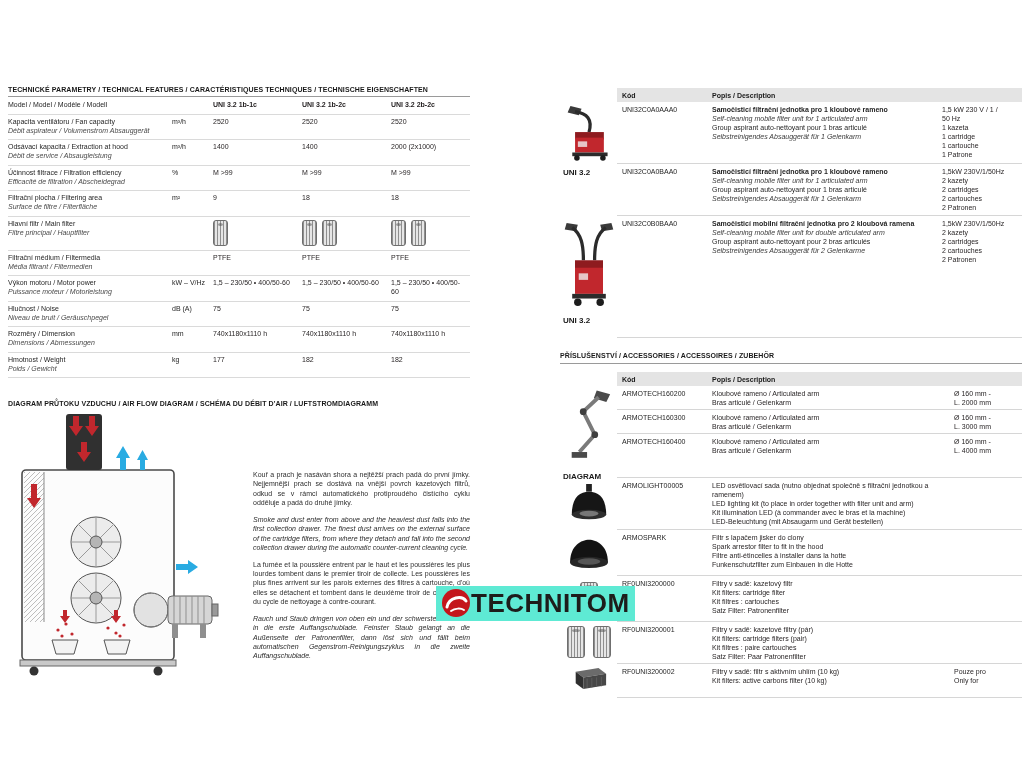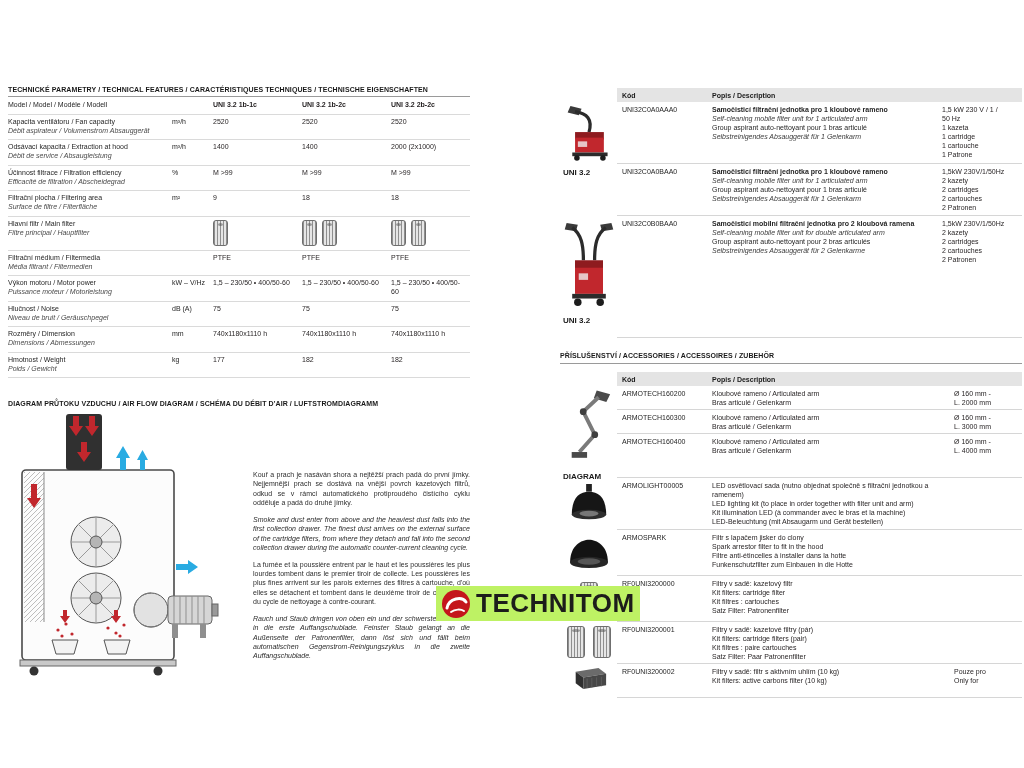--- a/index.html
+++ b/index.html
@@ -18,21 +18,21 @@
 .vb{font-weight:700}
 .icons{display:flex;gap:5px;align-items:flex-end}
 .cart{display:inline-block;width:15px;height:26px;border:1px solid #6f6f6f;border-radius:3px;background:repeating-linear-gradient(90deg,#8f8f8f 0 1px,#e6e6e6 1px 3px);position:relative}
 .cart::after{content:"";position:absolute;left:4px;right:4px;top:2px;height:3px;border-radius:50%;background:#5a5a5a;opacity:.55}
 .cart.lg{width:18px;height:32px}
 #flow-title{position:absolute;left:8px;top:400px;width:462px}
 #diagram{position:absolute;left:8px;top:414px;width:235px;height:264px}
 #paragraphs{position:absolute;left:253px;top:470px;width:217px;font-size:7px;line-height:1.35;text-align:justify;color:#2d2d2d}
 #paragraphs p{margin-bottom:7px}
 .it{font-style:italic}
-#brand{position:absolute;left:436px;top:586px;display:flex;align-items:flex-end;gap:5px;background:#bef264;padding:2px 5px;z-index:5}
+#brand{position:absolute;left:436px;top:586px;display:flex;align-items:flex-start;background:#5eead4;padding:2px 5px;z-index:5}
 .logo-text{font-size:26px;font-weight:700;letter-spacing:.5px;color:#1d1d1b}
 #right{position:absolute;left:560px;top:88px;width:462px;height:680px}
 .thead{position:absolute;left:57px;width:405px;height:14px;background:#e4e4e4;display:flex;align-items:center;font-size:7px;font-weight:700;color:#1a1a1a}
 .th-code{width:95px;padding-left:5px}
 .prow,.arow{position:absolute;left:57px;width:405px;display:grid;border-bottom:1px solid #d6d6d6;padding-top:3px;font-size:7px;line-height:1.3;align-items:start}
 .prow{grid-template-columns:95px 1fr 80px}
 .arow{grid-template-columns:95px 1fr 68px}
 .pcode{padding-left:5px;color:#1f1f1f}
 .dl{color:#1f1f1f}
 .dl.i{font-style:italic;color:#3c3c3c}

